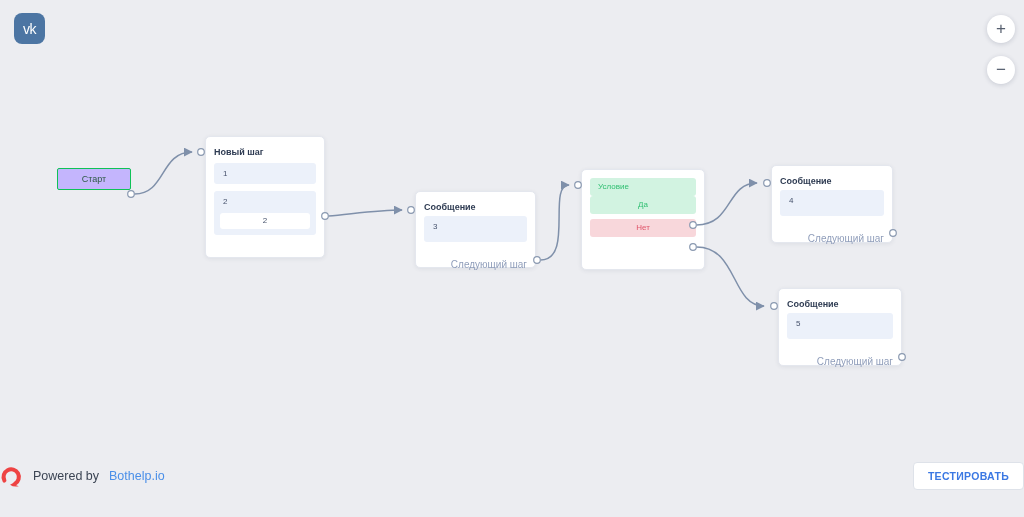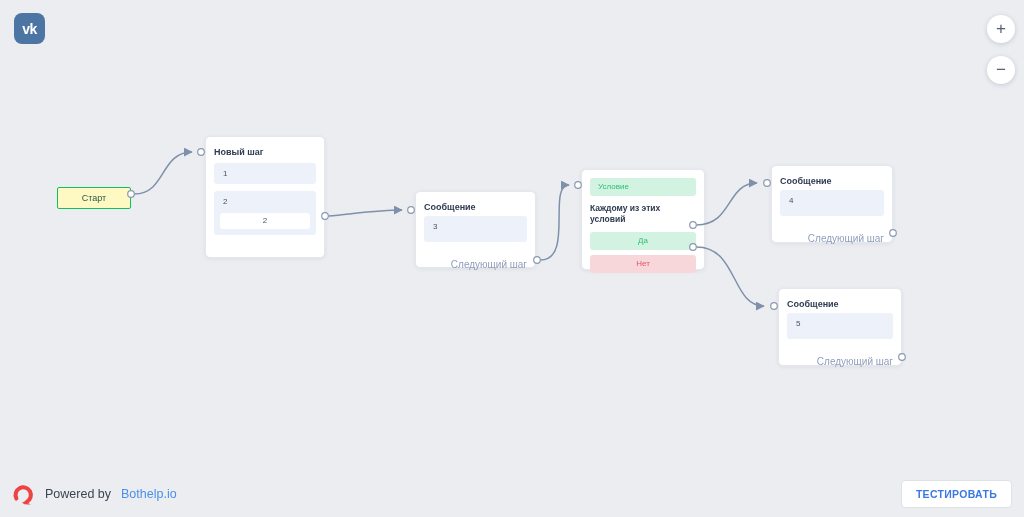--- a/index.html
+++ b/index.html
@@ -12,21 +12,21 @@
     color: #313e57;
   }
   .canvas { position: absolute; inset: 0; }
 
   
   .vk-logo {
     position: absolute; left: 14px; top: 13px;
     width: 31px; height: 31px; border-radius: 8px;
     background: #4c75a3; color: #ffffff;
     display: flex; align-items: center; justify-content: center;
-    font-weight: bold; font-size: 14px; letter-spacing: -0.5px;
+    font-weight: normal; font-size: 14px; letter-spacing: -0.5px;
   }
 
   
   .zoom-btn {
     position: absolute; left: 987px;
     width: 28px; height: 28px; border-radius: 50%;
     background: #ffffff; border: none;
     box-shadow: 0 1px 5px rgba(30,40,70,0.18);
     color: #555e6e; font-size: 17px; line-height: 26px;
     text-align: center; cursor: pointer;
@@ -51,23 +51,23 @@
   .node-title { font-size: 9px; font-weight: bold; color: #2e3b52; line-height: 14px; margin-bottom: 2px; }
   .blk {
     background: #ecf1fa; border-radius: 3px;
     font-size: 8px; color: #46526c; line-height: 10px;
   }
   .blk.pad { padding: 6px 9px; }
   .next-step { font-size: 10px; color: #8f9dba; text-align: right; margin-top: 18px; line-height: 10px; }
 
   
   .start-node {
-    position: absolute; left: 57px; top: 187px;
+    position: absolute; left: 57px; top: 168px;
     width: 74px; height: 22px; border-radius: 2px;
-    background: #fef9c3; border: 1px solid #0fc257;
+    background: #c4b5fd; border: 1px solid #0fc257;
     color: #2f5a45; font-size: 9px;
     display: flex; align-items: center; justify-content: center;
     z-index: 3; cursor: pointer;
   }
 
   
   .step1 { left: 205px; top: 136px; width: 120px; height: 122px; }
   .step1 .node-title { margin-bottom: 4px; }
   .step1 .blk-1 { height: 21px; padding: 6px 9px; margin-bottom: 7px; }
   .step1 .blk-2 { padding: 6px; }
@@ -93,22 +93,22 @@
   .cond-question { font-size: 8.5px; font-weight: bold; color: #2e3b52; margin: 7px 0; line-height: 11px; }
   .cond-opt {
     border-radius: 3px; height: 18px; font-size: 8px;
     line-height: 18px; text-align: center; cursor: pointer;
   }
   .cond-yes { background: #d2f3e1; color: #2fbf71; margin-bottom: 5px; }
   .cond-no  { background: #f8d7db; color: #e0556a; }
 
   
   .footer {
-    position: absolute; left: 0; right: 0; bottom: 0; height: 46px;
-    display: flex; align-items: center; padding: 0 12px; z-index: 10;
+    position: absolute; left: 0; right: 0; bottom: 18px; height: 46px;
+    display: flex; align-items: center; padding: 0 0; z-index: 10;
   }
   .footer-left { display: flex; align-items: center; gap: 10px; }
   .powered { font-size: 12.5px; color: #3b4453; }
   .brand-link { font-size: 12.5px; color: #4a8fe8; text-decoration: none; cursor: pointer; }
   .footer-right { margin-left: auto; display: flex; gap: 12px; }
   .btn {
     height: 28px; border-radius: 4px; font-weight: bold;
     font-size: 10.5px; letter-spacing: 0.3px; cursor: pointer;
     font-family: "Liberation Sans", sans-serif;
     padding: 0 14px;
@@ -168,21 +168,20 @@
   </div>
 
   <div class="node msg1">
     <div class="node-title">Сообщение</div>
     <div class="blk pad msg-blk">3</div>
     <div class="next-step">Следующий шаг</div>
   </div>
 
   <div class="node cond">
     <div class="cond-header">Условие</div>
-    <div class="cond-question">Каждому из этих условий</div>
     <div class="cond-opt cond-yes">Да</div>
     <div class="cond-opt cond-no">Нет</div>
   </div>
 
   <div class="node msg2">
     <div class="node-title">Сообщение</div>
     <div class="blk pad msg-blk">4</div>
     <div class="next-step">Следующий шаг</div>
   </div>
 

